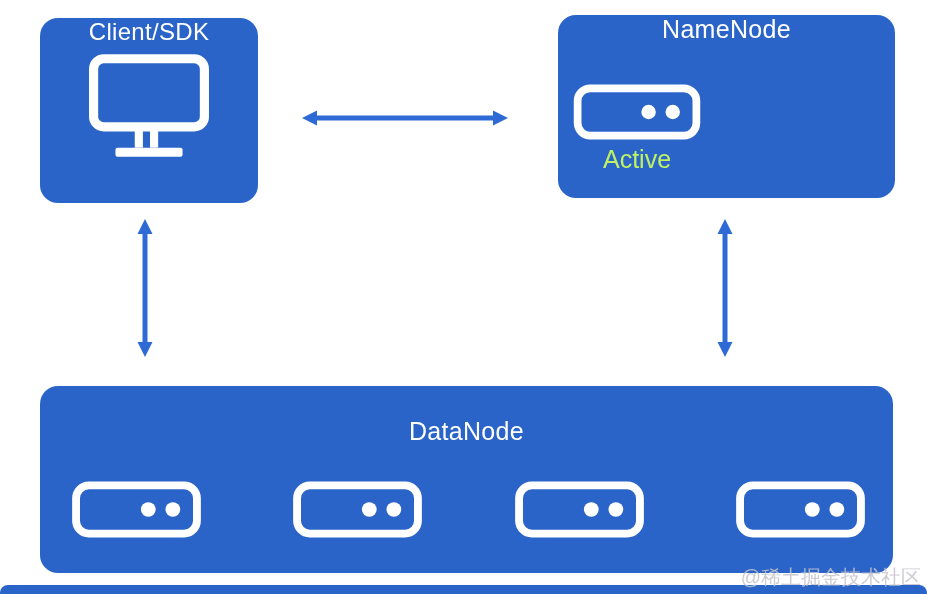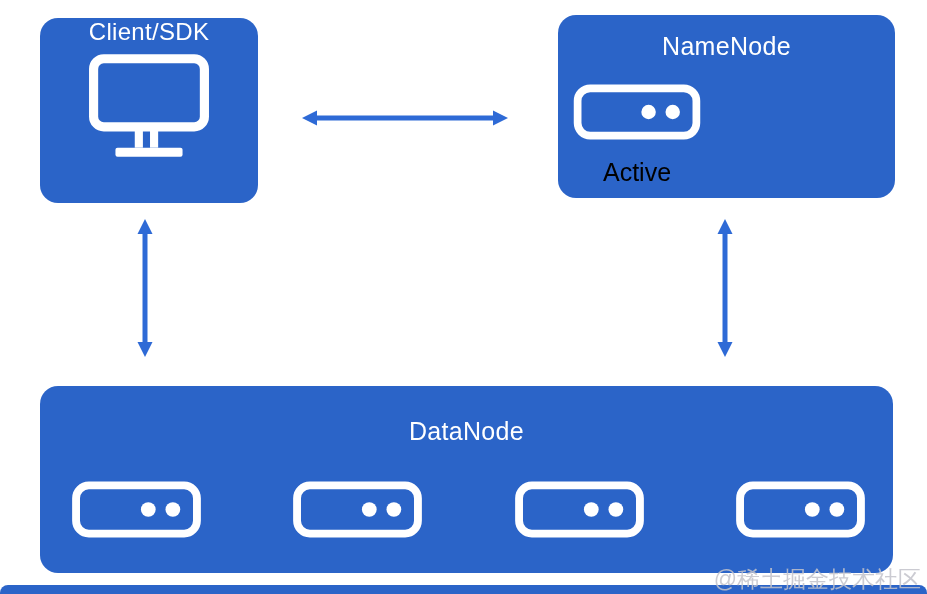--- a/index.html
+++ b/index.html
@@ -34,29 +34,29 @@
     letter-spacing: 0.3px;
     color: #ffffff;
     white-space: nowrap;
   }
   
   #client-box { left: 40px; top: 18px; width: 218px; height: 185px; }
   #client-box .box-title { font-size: 24px; }
   #client-box svg { margin-top: 7px; }
 
   
-  #namenode-box { left: 558px; top: 15px; width: 337px; height: 183px; padding-top: 17px; }
+  #namenode-box { left: 558px; top: 15px; width: 337px; height: 183px; }
   .nn-row {
     position: absolute;
     left: 15px; right: 18px; top: 69px;
     display: flex;
     justify-content: space-between;
   }
   .nn-col { display: flex; flex-direction: column; align-items: center; }
-  .nn-label { margin-top: 18px; font-size: 25px; color: #000000; white-space: nowrap; }
+  .nn-label { margin-top: 5px; font-size: 25px; color: #bef264; white-space: nowrap; }
 
   
   #datanode-box { left: 40px; top: 386px; width: 853px; height: 187px; padding-top: 31px; }
   .dn-row {
     position: absolute;
     left: 31px; right: 27px; top: 95px;
     display: flex;
     justify-content: space-between;
   }
 
@@ -72,21 +72,21 @@
     left: 0; top: 585px;
     width: 927px; height: 9px;
     background: var(--box-blue);
     border-radius: 8px 8px 0 0;
   }
 
   
   #watermark {
     position: absolute;
     right: 6px; top: 564px;
-    font-size: 23px;
+    font-size: 20px;
     color: var(--watermark-gray);
     opacity: 0.85;
     z-index: 5;
     white-space: nowrap;
   }
 </style>
 </head>
 <body>
 
 <div id="canvas">

